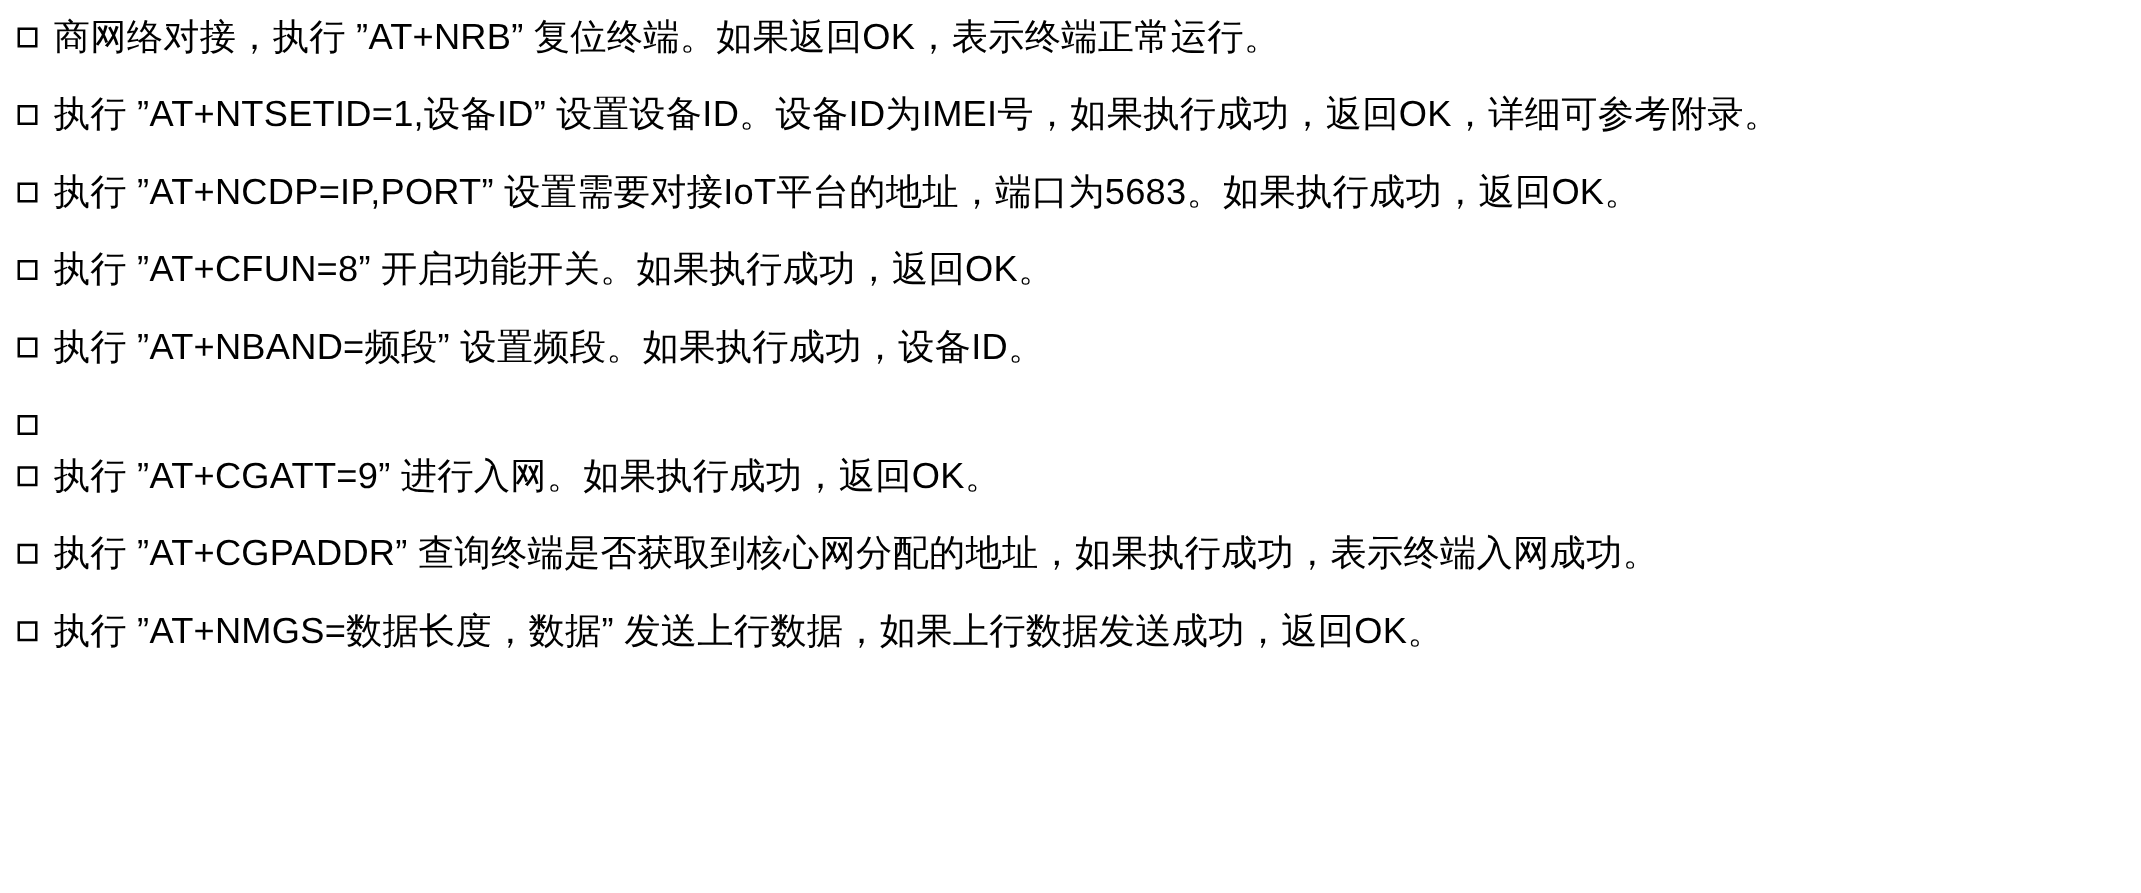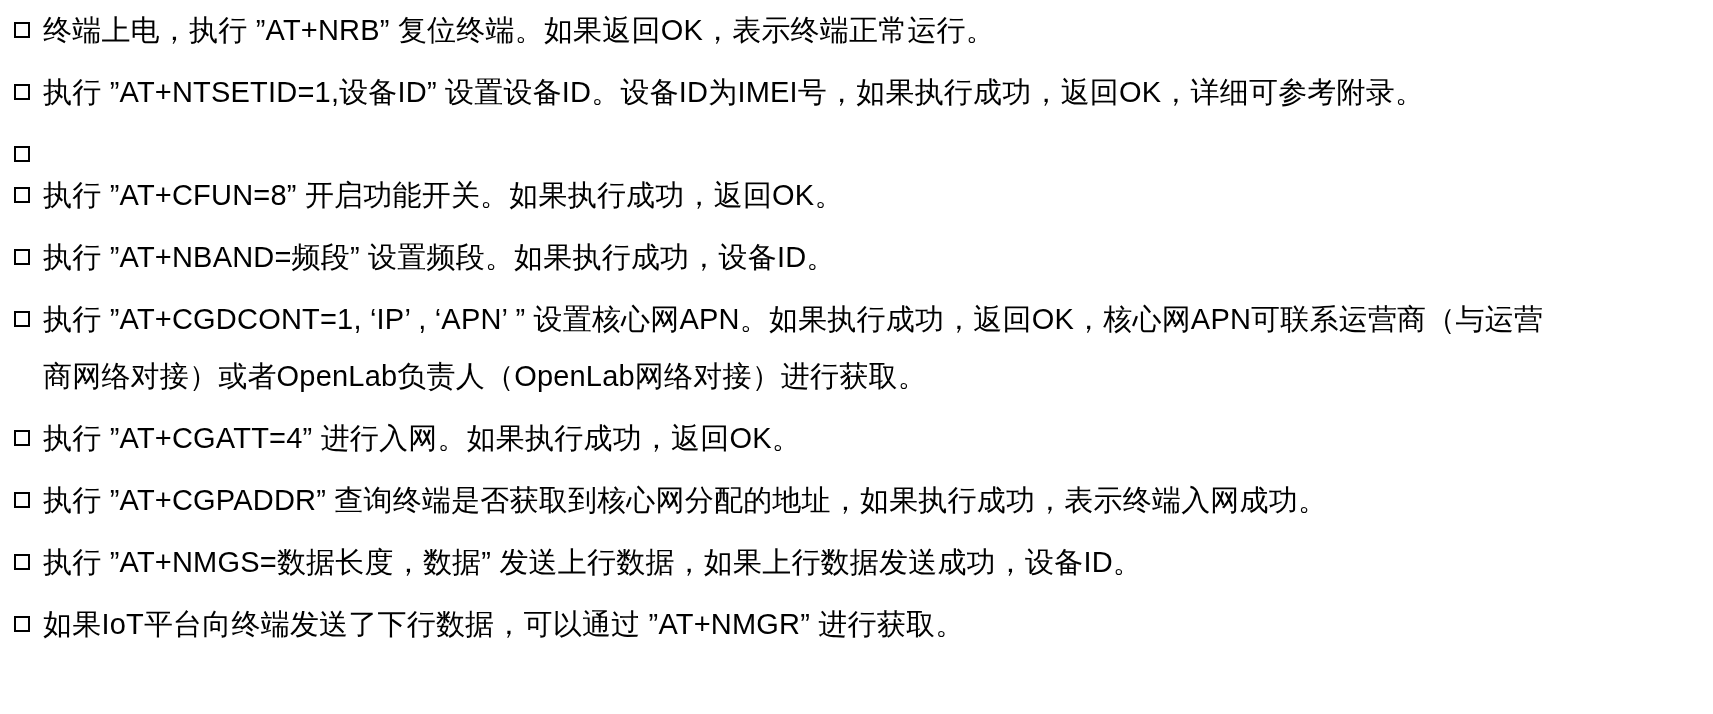--- a/index.html
+++ b/index.html
@@ -44,78 +44,71 @@
   }
 </style>
 </head>
 <body>
 
 <div class="doc">
   <div id="command-list">
   <div class="bullet-item">
     <span class="bullet"></span>
     <div class="item-text">
-          <div class="item-line">终端上电，执行 ”AT+NRB” 复位终端。如果返回OK，表示终端正常运行。</div>
+          <div class="item-line">商网络对接，执行 ”AT+NRB” 复位终端。如果返回OK，表示终端正常运行。</div>
         </div>
   </div>
 
   <div class="bullet-item">
     <span class="bullet"></span>
     <div class="item-text">
           <div class="item-line">执行 ”AT+NTSETID=1,设备ID” 设置设备ID。设备ID为IMEI号，如果执行成功，返回OK，详细可参考附录。</div>
         </div>
   </div>
 
   <div class="bullet-item">
     <span class="bullet"></span>
+    <div class="item-text">
+          <div class="item-line">执行 ”AT+NCDP=IP,PORT” 设置需要对接IoT平台的地址，端口为5683。如果执行成功，返回OK。</div>
+        </div>
   </div>
 
   <div class="bullet-item">
     <span class="bullet"></span>
     <div class="item-text">
           <div class="item-line">执行 ”AT+CFUN=8” 开启功能开关。如果执行成功，返回OK。</div>
         </div>
   </div>
 
   <div class="bullet-item">
     <span class="bullet"></span>
     <div class="item-text">
           <div class="item-line">执行 ”AT+NBAND=频段” 设置频段。如果执行成功，设备ID。</div>
         </div>
   </div>
 
   <div class="bullet-item">
     <span class="bullet"></span>
-    <div class="item-text">
-          <div class="item-line">执行 ”AT+CGDCONT=1, ‘IP’ , ‘APN’ ” 设置核心网APN。如果执行成功，返回OK，核心网APN可联系运营商（与运营</div>
-          <div class="item-line">商网络对接）或者OpenLab负责人（OpenLab网络对接）进行获取。</div>
-        </div>
   </div>
 
   <div class="bullet-item">
     <span class="bullet"></span>
     <div class="item-text">
-          <div class="item-line">执行 ”AT+CGATT=4” 进行入网。如果执行成功，返回OK。</div>
+          <div class="item-line">执行 ”AT+CGATT=9” 进行入网。如果执行成功，返回OK。</div>
         </div>
   </div>
 
   <div class="bullet-item">
     <span class="bullet"></span>
     <div class="item-text">
           <div class="item-line">执行 ”AT+CGPADDR” 查询终端是否获取到核心网分配的地址，如果执行成功，表示终端入网成功。</div>
         </div>
   </div>
 
   <div class="bullet-item">
     <span class="bullet"></span>
     <div class="item-text">
-          <div class="item-line">执行 ”AT+NMGS=数据长度，数据” 发送上行数据，如果上行数据发送成功，设备ID。</div>
+          <div class="item-line">执行 ”AT+NMGS=数据长度，数据” 发送上行数据，如果上行数据发送成功，返回OK。</div>
         </div>
   </div>
 
-  <div class="bullet-item">
-    <span class="bullet"></span>
-    <div class="item-text">
-          <div class="item-line">如果IoT平台向终端发送了下行数据，可以通过 ”AT+NMGR” 进行获取。</div>
-        </div>
-  </div>
 </div>
 </div>
 
 </body></html>

